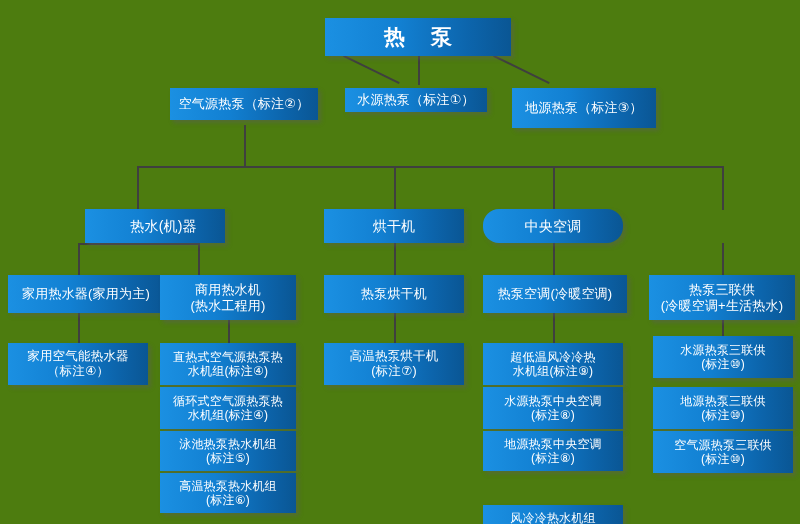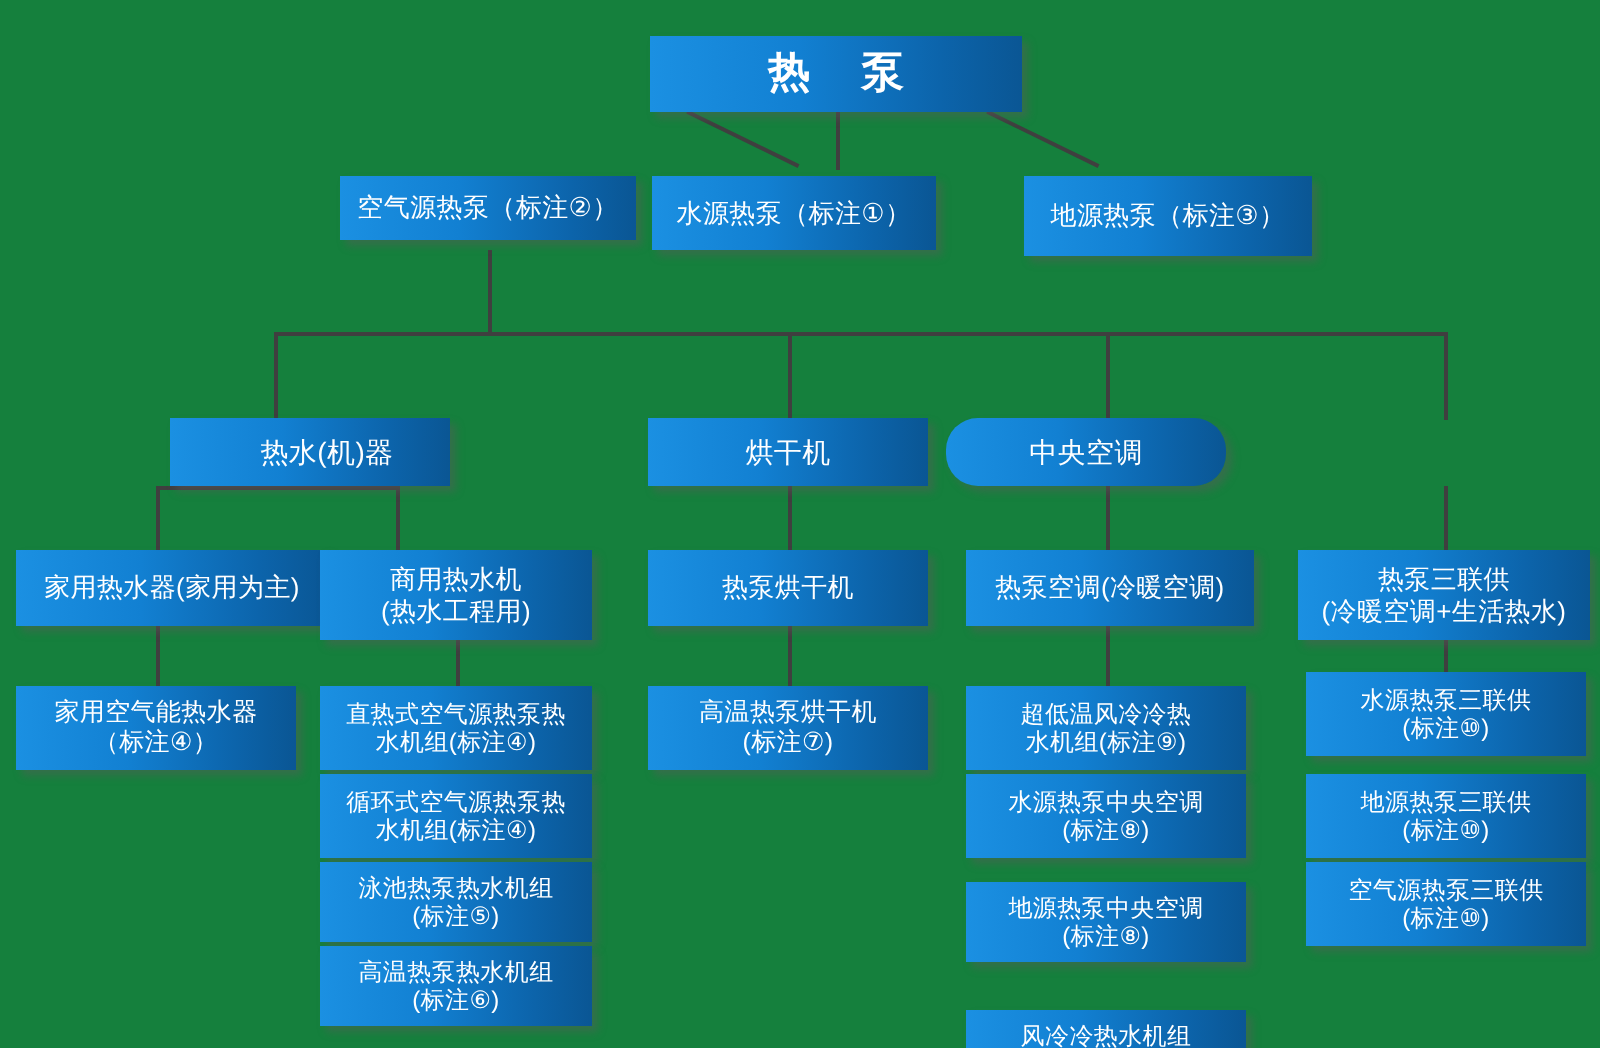--- a/index.html
+++ b/index.html
@@ -7,21 +7,21 @@
     padding: 0;
     background: #ffffff;
   }
   body {
     font-family: "Liberation Sans", "DejaVu Sans", sans-serif;
   }
   #chart {
     position: relative;
     width: 800px;
     height: 524px;
-    background: #15803d;
+    background: #4d7c0f;
     overflow: hidden;
   }
   
   .line {
     position: absolute;
     background: #3f3f3f;
     z-index: 1;
   }
   .line.v { width: 2px; }
   .line.h { height: 2px; }
@@ -87,26 +87,26 @@
 
   <div class="line v" style="left:78px; top:313px; height:30px;"></div>
   <div class="line v" style="left:228px; top:320px; height:23px;"></div>
   <div class="line v" style="left:394px; top:313px; height:30px;"></div>
   <div class="line v" style="left:553px; top:313px; height:30px;"></div>
   <div class="line v" style="left:722px; top:320px; height:23px;"></div>
 
   <div class="node root" style="left:325px; top:18px; width:186px; height:38px;">热 泵</div>
 
   <div class="node lv2" style="left:170px; top:88px; width:148px; height:32px;">空气源热泵（标注②）</div>
-  <div class="node lv2" style="left:326px; top:88px; width:142px; height:37px;">水源热泵（标注①）</div>
+  <div class="node lv2" style="left:345px; top:88px; width:142px; height:24px;">水源热泵（标注①）</div>
   <div class="node lv2" style="left:512px; top:88px; width:144px; height:40px;">地源热泵（标注③）</div>
 
   <div class="node lv3" style="left:85px; top:209px; width:140px; height:34px;padding-left:20px;">热水(机)器</div>
   <div class="node lv3" style="left:324px; top:209px; width:140px; height:34px;">烘干机</div>
-  <div class="node lv3" style="left:473px; top:209px; width:140px; height:34px;border-radius:16px;">中央空调</div>
+  <div class="node lv3" style="left:483px; top:209px; width:140px; height:34px;border-radius:16px;">中央空调</div>
 
   <div class="node lv4" style="left:8px; top:275px; width:156px; height:38px;">家用热水器(家用为主)</div>
   <div class="node lv4" style="left:160px; top:275px; width:136px; height:45px;">商用热水机
 (热水工程用)</div>
   <div class="node lv4" style="left:324px; top:275px; width:140px; height:38px;">热泵烘干机</div>
   <div class="node lv4" style="left:483px; top:275px; width:144px; height:38px;">热泵空调(冷暖空调)</div>
   <div class="node lv4" style="left:649px; top:275px; width:146px; height:45px;">热泵三联供
 (冷暖空调+生活热水)</div>
 
   <div class="node leaf" style="left:8px; top:343px; width:140px; height:42px;">家用空气能热水器
@@ -121,21 +121,21 @@
   <div class="node leaf-sm" style="left:160px; top:473px; width:136px; height:40px;">高温热泵热水机组
 (标注⑥)</div>
 
   <div class="node leaf" style="left:324px; top:343px; width:140px; height:42px;">高温热泵烘干机
 (标注⑦)</div>
 
   <div class="node leaf-sm" style="left:483px; top:343px; width:140px; height:42px;">超低温风冷冷热
 水机组(标注⑨)</div>
   <div class="node leaf-sm" style="left:483px; top:387px; width:140px; height:42px;">水源热泵中央空调
 (标注⑧)</div>
-  <div class="node leaf-sm" style="left:483px; top:431px; width:140px; height:40px;margin-top:10px;">地源热泵中央空调
+  <div class="node leaf-sm" style="left:483px; top:431px; width:140px; height:40px;">地源热泵中央空调
 (标注⑧)</div>
   <div class="node leaf-sm" style="left:483px; top:473px; width:140px; height:40px;margin-top:32px;">风冷冷热水机组
 (标注⑧)</div>
 
   <div class="node leaf-sm" style="left:653px; top:336px; width:140px; height:42px;">水源热泵三联供
 (标注⑩)</div>
   <div class="node leaf-sm" style="left:653px; top:387px; width:140px; height:42px;">地源热泵三联供
 (标注⑩)</div>
   <div class="node leaf-sm" style="left:653px; top:431px; width:140px; height:42px;">空气源热泵三联供
 (标注⑩)</div>

